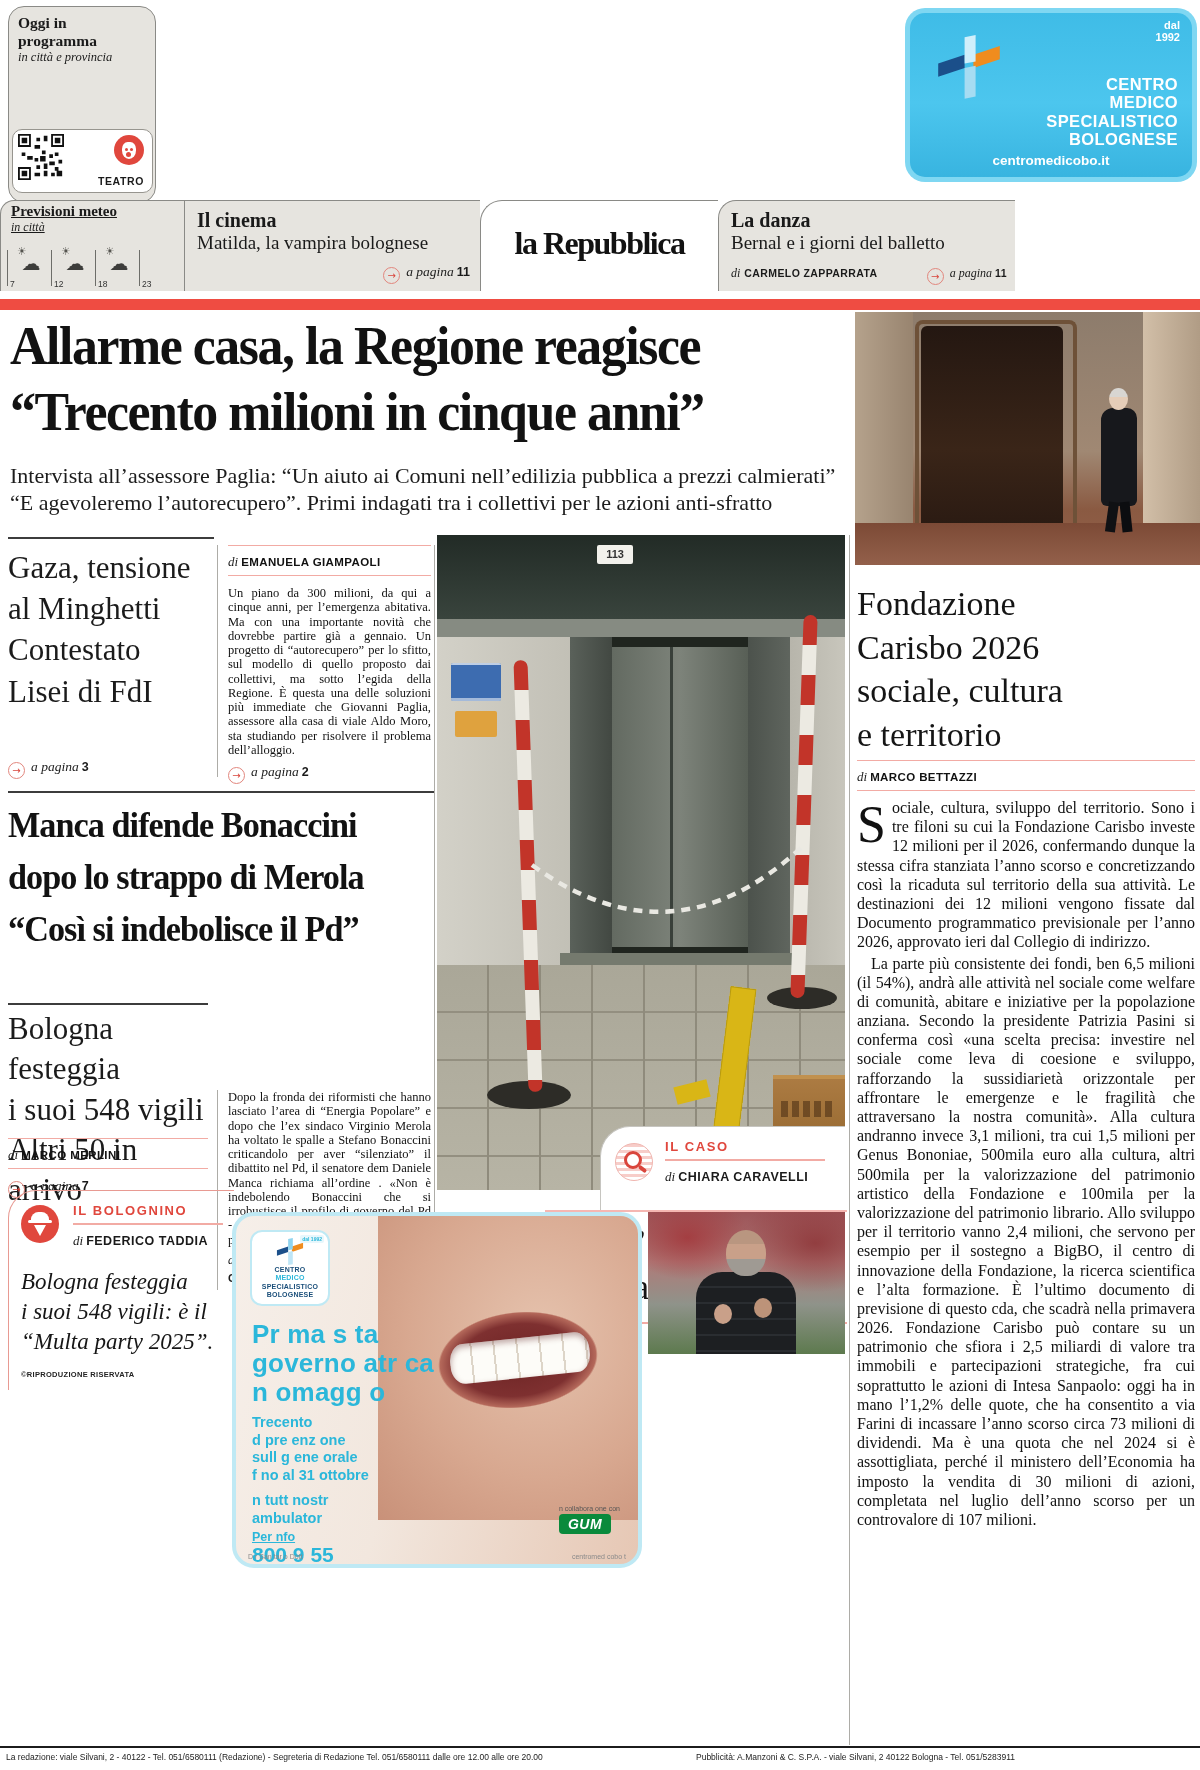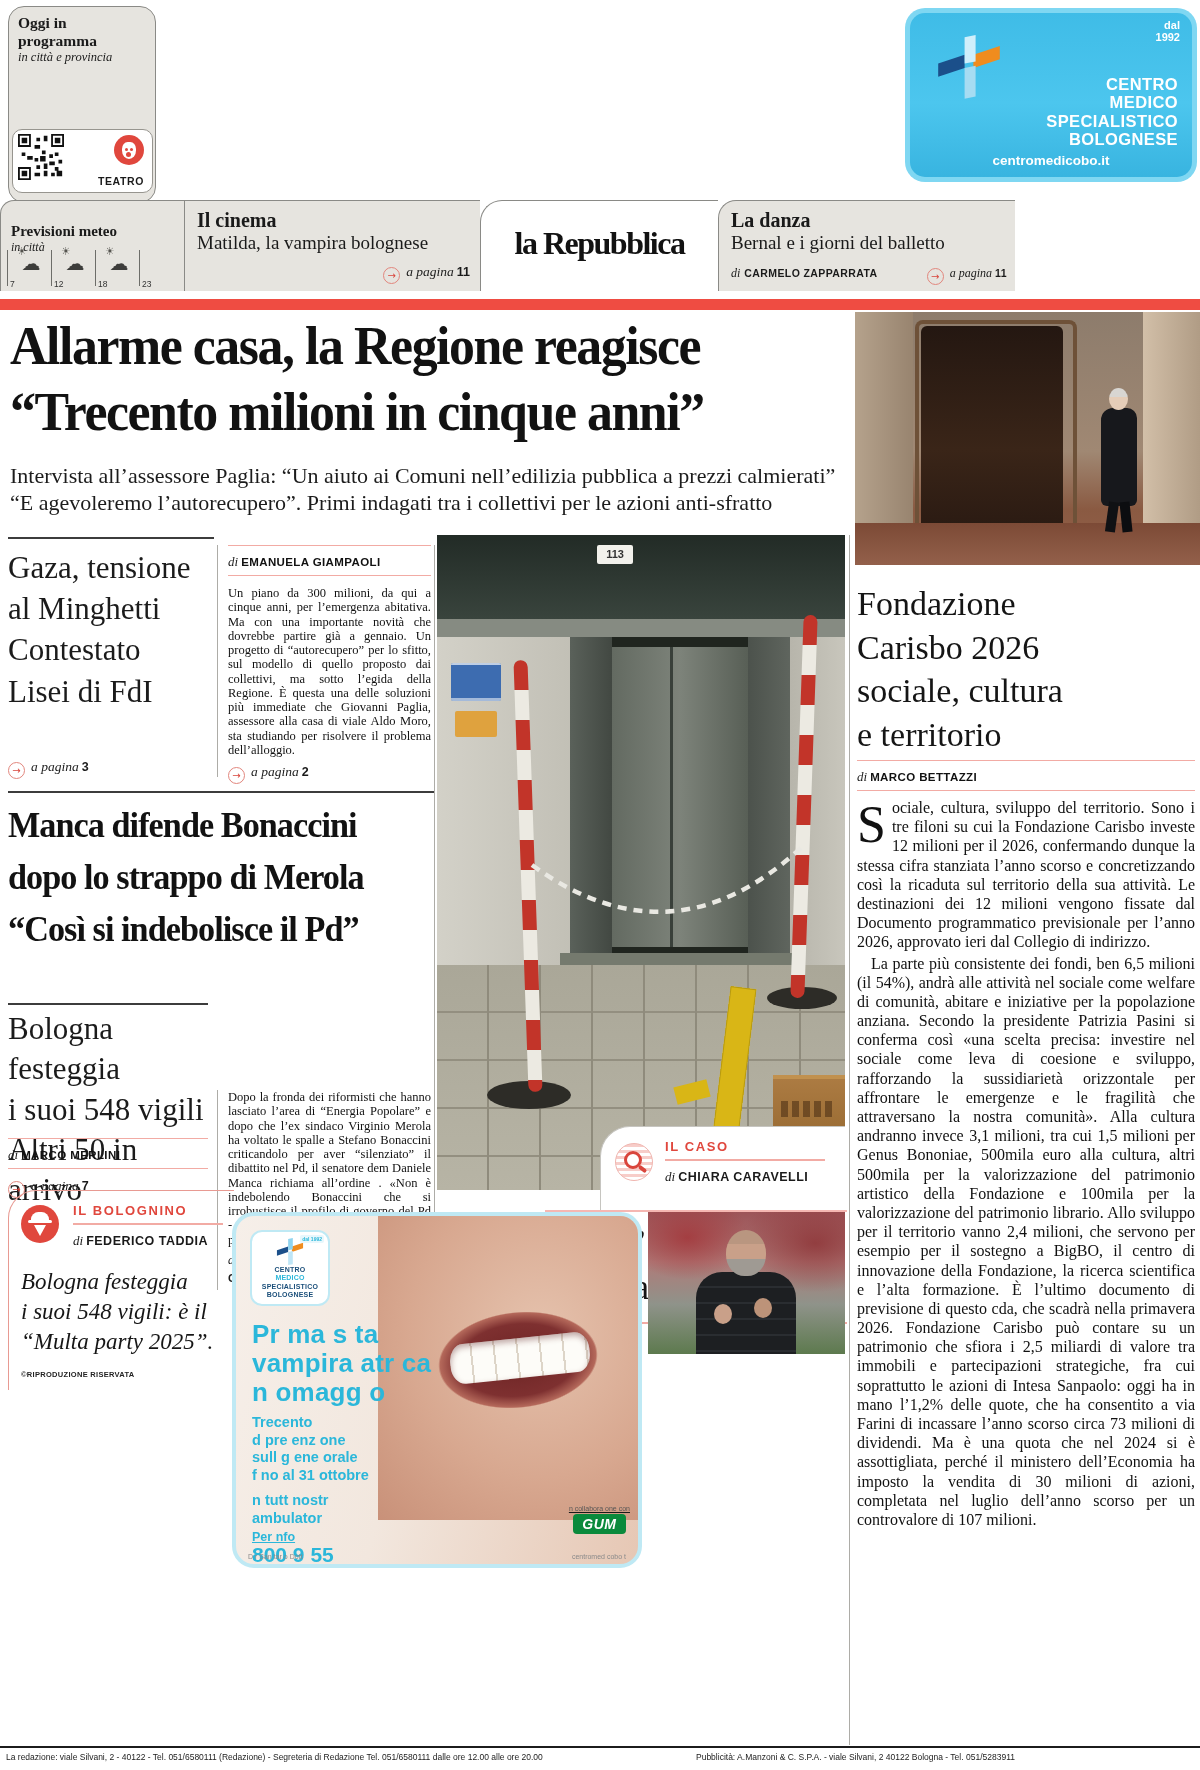--- a/index.html
+++ b/index.html
@@ -56,21 +56,21 @@
   #ad-top .since{position:absolute;right:12px;top:7px;text-align:right;color:#fff;
         font:bold 11px "Liberation Sans",sans-serif;line-height:1.05;}
   #ad-top .cross{position:absolute;left:26px;top:22px;}
   #ad-top .brand{position:absolute;right:14px;top:62px;text-align:right;color:#fff;
         font:bold 16.5px "Liberation Sans",sans-serif;line-height:1.12;letter-spacing:.4px;}
   #ad-top .site{position:absolute;left:0;right:0;bottom:9px;text-align:center;color:#fff;
         font:bold 13.5px "Liberation Sans",sans-serif;}
 
   
   .strip{top:200px;height:91px;background:#e6e4df;border-top:1.5px solid #8a8a86;box-sizing:border-box;}
-  #wx{left:0;width:184px;border-radius:14px 0 0 0;border-left:1.5px solid #8a8a86;padding:22px 0 0 10px;}
+  #wx{left:0;width:184px;border-radius:14px 0 0 0;border-left:1.5px solid #8a8a86;padding:2px 0 0 10px;text-decoration:underline;}
   #wx .t{font:bold 15px "Liberation Serif",serif;}
   #wx .s{font:italic 12px "Liberation Serif",serif;}
   #wx-row{position:absolute;left:6px;bottom:3px;width:170px;height:40px;}
   #wx-row .bar{position:absolute;top:2px;bottom:2px;width:1px;background:#6d6d69;}
   #wx-row .num{position:absolute;bottom:-1px;font:8.5px "Liberation Sans",sans-serif;color:#333;}
   .wxic{position:absolute;top:4px;width:36px;text-align:center;}
   .wxic .cl{font:19px "DejaVu Sans",sans-serif;color:#3d3d3b;}
   .wxic .su{position:absolute;left:4px;top:-7px;font:11px "DejaVu Sans",sans-serif;color:#55544f;}
   #cin{left:184px;width:296px;padding:8px 12px;border-left:1px solid #8a8a86;}
   .kick{font:bold 20px "Liberation Serif",serif;line-height:1.15;}
@@ -242,21 +242,21 @@
       line-height:1.12;letter-spacing:.2px;}
   .dent-title span{display:block;}
   .dent-camp{position:absolute;left:16px;top:198px;color:#2bb7da;font:bold 14.5px "Liberation Sans",sans-serif;line-height:1.22;}
   .dent-camp span{display:block;}
   .dent-where{position:absolute;left:16px;top:276px;color:#2bb7da;font:bold 14.5px "Liberation Sans",sans-serif;line-height:1.22;}
   .dent-where span{display:block;}
   .dent-info{position:absolute;left:16px;top:314px;color:#2bb7da;text-decoration:underline;}
   .dent-info .a{font:bold 12.5px "Liberation Sans",sans-serif;}
   .dent-info .b{font:bold 21px "Liberation Sans",sans-serif;line-height:1.05;}
   .dent-info .c{font:bold 13px "Liberation Sans",sans-serif;}
-  .gum{position:absolute;right:8px;bottom:30px;text-align:center;text-decoration:underline;}
+  .gum{position:absolute;right:18px;bottom:30px;text-align:left;}
   .gum .top{font:7px "Liberation Sans",sans-serif;color:#555;}
   .gum .logo{display:inline-block;margin-top:2px;background:#0a8a3c;color:#fff;
       font:bold italic 14px "Liberation Sans",sans-serif;padding:2px 9px;border-radius:4px;letter-spacing:.5px;}
   .dent-fine{position:absolute;left:12px;right:12px;bottom:4px;display:flex;justify-content:space-between;
       font:7px "Liberation Sans",sans-serif;color:#8a8a8a;}
 
   
   #toro-photo{left:648px;top:1212px;width:197px;height:142px;overflow:hidden;
       background:radial-gradient(90px 60px at 20% 18%,#a33438cc,transparent 70%),
                  radial-gradient(110px 70px at 85% 22%,#8a2d30bb,transparent 70%),
@@ -542,21 +542,21 @@
         <polygon points="26,2 36,0 36,24 26,26" fill="#8fd4ef"></polygon>
         <polygon points="26,30 36,28 36,56 26,58" fill="#bfe6f7"></polygon>
       </svg>
       <div class="l1">CENTRO</div>
       <div class="l1 cy">MEDICO</div>
       <div class="l1">SPECIALISTICO</div>
       <div class="l1">BOLOGNESE</div>
     </div>
     <div class="dent-title">
       <span>Pr ma   s ta</span>
-        <span>vampira atr ca</span>
+        <span>governo atr ca</span>
         <span>n omagg o</span>
     </div>
     <div class="dent-camp">
       <span>Trecento</span>
         <span>d  pre enz one</span>
       <span>sull  g ene orale</span>
         <span>f no al 31 ottobre</span>
     </div>
     <div class="dent-where">
       <span>n tutt   nostr </span>

